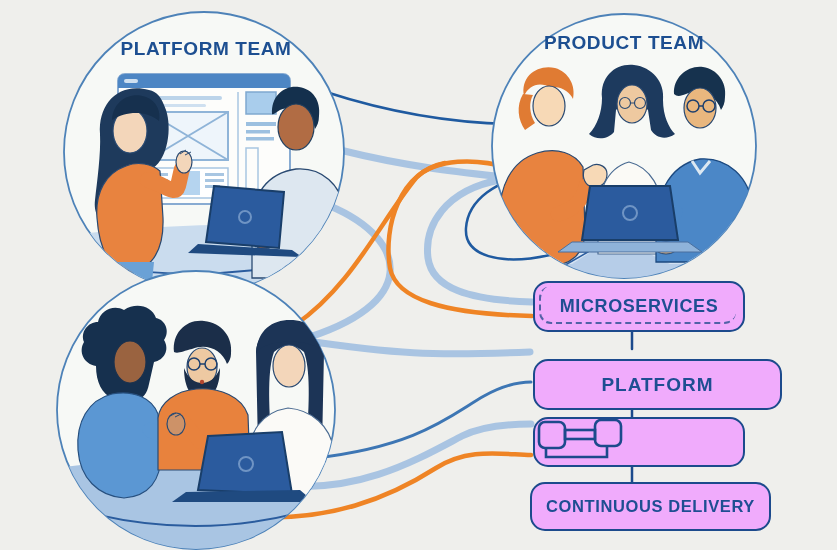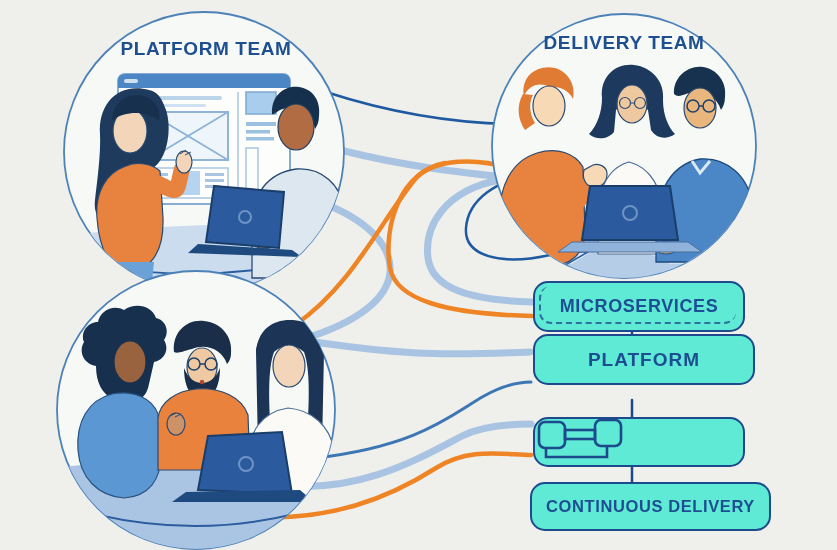--- a/index.html
+++ b/index.html
@@ -8,21 +8,21 @@
     background:#efefec;
     font-family:"Liberation Sans", sans-serif;
   }
   .stage svg{position:absolute;left:0;top:0;}
   .team-title{
     position:absolute;text-align:center;font-weight:700;color:#1d4f91;
     font-size:19px;letter-spacing:.6px;line-height:1;
   }
   .node-box{
     position:absolute;box-sizing:border-box;
-    background:#5eead4;border:2.5px solid #1c4a8c;border-radius:15px;
+    background:#f0abfc;border:2.5px solid #1c4a8c;border-radius:15px;
     display:flex;align-items:center;justify-content:center;
     color:#1e4e92;font-weight:700;letter-spacing:.6px;
   }
   .node-box .lbl{position:relative;z-index:2;}
   .ms-dash{
     position:absolute;left:4px;right:7px;top:3px;bottom:6px;z-index:1;
     border-left:2px dashed rgba(30,72,138,.75);
     border-bottom:2px dashed rgba(30,72,138,.75);
     border-radius:12px;
   }
@@ -222,28 +222,28 @@
         <g>
           <path d="M 208 436 L 282 432 L 292 494 L 198 490 Z" fill="#2b5b9e" stroke="#193e69" stroke-width="2"></path>
           <circle cx="246" cy="464" r="7" fill="none" stroke="#6f94c4" stroke-width="2"></circle>
           <path d="M 186 492 L 300 490 L 314 502 L 172 502 Z" fill="#1f4a80"></path>
         </g>
       </g>
     </g>
   </svg>
 
   <div class="team-title" style="left:66px;top:39px;width:280px;">PLATFORM TEAM</div>
-  <div class="team-title" style="left:484px;top:33px;width:280px;">DELIVERY TEAM</div>
+  <div class="team-title" style="left:484px;top:33px;width:280px;">PRODUCT TEAM</div>
 
   <div class="node-box" style="left:533px;top:281px;width:212px;height:51px;font-size:18px;">
     <div class="ms-dash"></div>
     <span class="lbl">MICROSERVICES</span>
   </div>
 
-  <div class="node-box" style="left:533px;top:334px;width:222px;height:51px;font-size:19px;letter-spacing:1px;">
+  <div class="node-box" style="left:533px;top:359px;width:249px;height:51px;font-size:19px;letter-spacing:1px;">
     <span class="lbl">PLATFORM</span>
   </div>
 
   <div class="node-box" style="left:533px;top:417px;width:212px;height:50px;">
     <svg width="92" height="42" viewBox="0 0 92 42">
       <g fill="none" stroke="#1c4a8c" stroke-width="2.6">
         <rect x="4" y="3" width="26" height="26" rx="6"></rect>
         <rect x="60" y="1" width="26" height="26" rx="6"></rect>
         <rect x="30" y="11" width="30" height="9"></rect>
         <path d="M 11 29 L 11 38 L 72 38 L 72 27"></path>

